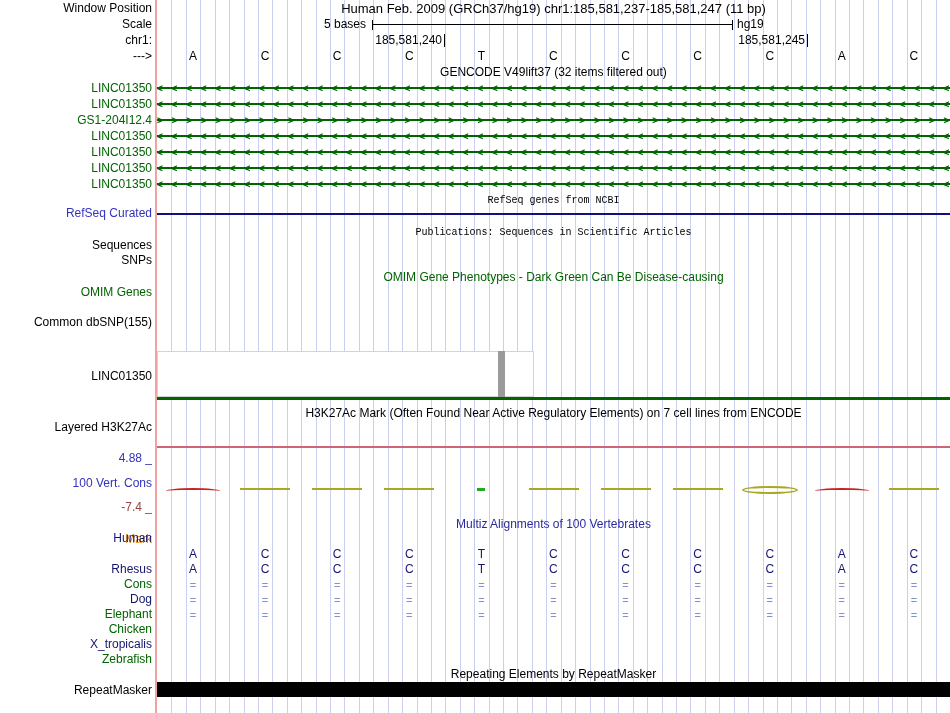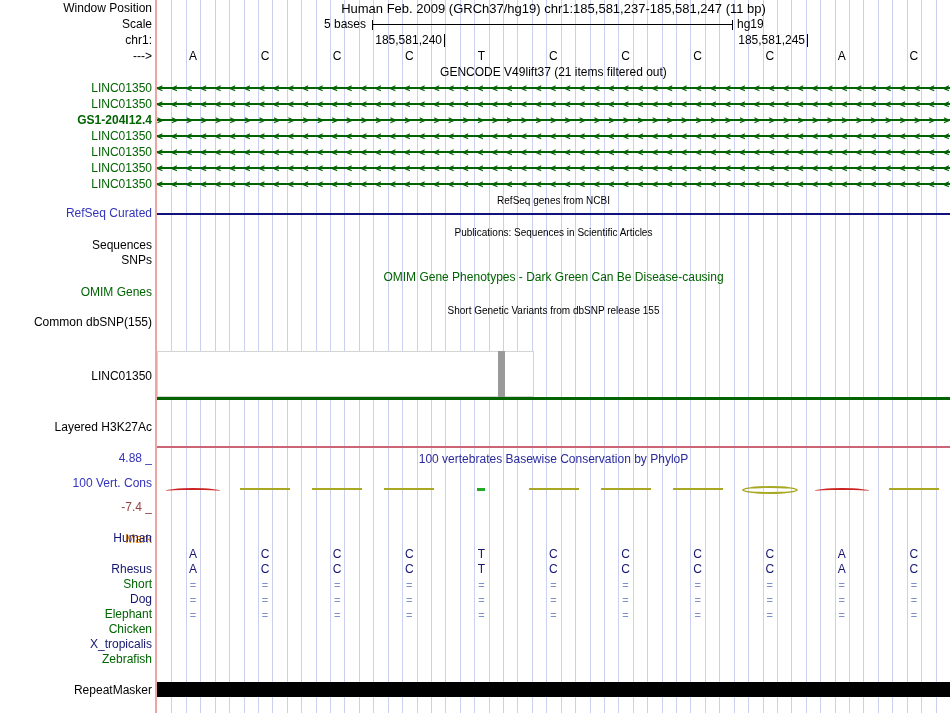--- a/index.html
+++ b/index.html
@@ -4,21 +4,21 @@
 <style>
   html,body{margin:0;padding:0;background:#fff;}
   #screen{position:relative;width:950px;height:713px;background:#fff;
           font-family:"Liberation Sans",sans-serif;overflow:hidden;color:#000;}
   .grid-line{position:absolute;top:0;bottom:0;width:1px;background:#ccd0f0;}
   #left-guide{position:absolute;left:155px;top:0;width:2px;height:713px;background:#f0a3a3;}
   .lbl{position:absolute;left:0;width:152px;text-align:right;font-size:12px;line-height:13px;
        white-space:nowrap;}
   .title{position:absolute;left:157px;width:793px;text-align:center;font-size:12px;
          line-height:13px;white-space:nowrap;}
-  .title.small{font-size:10px;}
+  .title.small{font-size:10px;font-family:Liberation Mono, monospace;}
   .green{color:#006400}
   .navy{color:#151570}
   .blue{color:#3333bb}
   .tblue{color:#2a2a9e}
   .dred{color:#964444}
   .orange{color:#e08000}
   .hdr{position:absolute;left:157px;top:2px;width:793px;text-align:center;font-size:13px;
        line-height:14px;white-space:nowrap;}
   .hdr span{display:inline-block;}
   .hdr .gap{margin-left:0;}
@@ -136,21 +136,21 @@
       <div class="cell" style="left: 373.273px; top: 50px;">C</div>
       <div class="cell" style="left: 445.364px; top: 50px;">T</div>
       <div class="cell" style="left: 517.455px; top: 50px;">C</div>
       <div class="cell" style="left: 589.545px; top: 50px;">C</div>
       <div class="cell" style="left: 661.636px; top: 50px;">C</div>
       <div class="cell" style="left: 733.727px; top: 50px;">C</div>
       <div class="cell" style="left: 805.818px; top: 50px;">A</div>
       <div class="cell" style="left: 877.909px; top: 50px;">C</div>
     </div>
 
-  <div class="title" style="top:66px">GENCODE V49lift37 (21 items filtered out)</div>
+  <div class="title" style="top:66px">GENCODE V49lift37 (32 items filtered out)</div>
   <div id="gencode">
       <div class="lbl green" style="top: 82px;">LINC01350</div>
       <div class="generow" style="top: 81px;">
         <div class="geneline"></div>
         <div class="arrows">
           <span>&lt;</span>
           <span>&lt;</span>
           <span>&lt;</span>
           <span>&lt;</span>
           <span>&lt;</span>
@@ -260,21 +260,21 @@
           <span>&lt;</span>
           <span>&lt;</span>
           <span>&lt;</span>
           <span>&lt;</span>
           <span>&lt;</span>
           <span>&lt;</span>
           <span>&lt;</span>
           <span>&lt;</span>
         </div>
       </div>
-      <div class="lbl green" style="top: 114px; font-weight: bold;">GS1-204I12.4</div>
+      <div class="lbl green" style="top: 114px;">GS1-204I12.4</div>
       <div class="generow" style="top: 113px;">
         <div class="geneline"></div>
         <div class="arrows">
           <span>&gt;</span>
           <span>&gt;</span>
           <span>&gt;</span>
           <span>&gt;</span>
           <span>&gt;</span>
           <span>&gt;</span>
           <span>&gt;</span>
@@ -578,49 +578,49 @@
   <div class="lbl blue" style="top:207px">RefSeq Curated</div>
   <div id="refseq-line"></div>
 
   <div class="title small" style="top:226px">Publications: Sequences in Scientific Articles</div>
   <div class="lbl" style="top:239px">Sequences</div>
   <div class="lbl" style="top:254px">SNPs</div>
 
   <div class="title green" style="top:271px">OMIM Gene Phenotypes - Dark Green Can Be Disease-causing</div>
   <div class="lbl green" style="top:286px">OMIM Genes</div>
 
-  <div class="title small" style="top:304px">Short Genetic Variants from dbSNP release 155</div>
   <div class="lbl" style="top:316px">Common dbSNP(155)</div>
 
   <div id="gtex-box"></div>
   <div id="gtex-bar"></div>
   <div class="lbl" style="top:370px">LINC01350</div>
   <div id="gtex-line"></div>
 
+  <div class="title" style="top:407px">H3K27Ac Mark (Often Found Near Active Regulatory Elements) on 7 cell lines from ENCODE</div>
   <div class="lbl" style="top:421px">Layered H3K27Ac</div>
   <div id="rose-line"></div>
 
-  <div class="title tblue" style="top:453px">100 vertebrates Basewise Conservation by PhyloP</div>
   <div class="lbl blue" style="top:452px">4.88 _</div>
   <div class="lbl blue" style="top:477px">100 Vert. Cons</div>
   <div class="lbl dred" style="top:501px">-7.4 _</div>
   <div id="phylop-marks">
       <div class="pmark red-arc" style="left: 166.045px; top: 488px;"></div>
       <div class="pmark olive-line" style="left: 240.136px; top: 488px;"></div>
       <div class="pmark olive-line" style="left: 312.227px; top: 488px;"></div>
       <div class="pmark olive-line" style="left: 384.318px; top: 488px;"></div>
       <div class="pmark green-dot" style="left: 477.409px; top: 488px;"></div>
       <div class="pmark olive-line" style="left: 528.5px; top: 488px;"></div>
       <div class="pmark olive-line" style="left: 600.591px; top: 488px;"></div>
       <div class="pmark olive-line" style="left: 672.682px; top: 488px;"></div>
       <div class="pmark olive-ellipse" style="left: 741.773px; top: 486px;"></div>
       <div class="pmark red-arc" style="left: 814.864px; top: 488px;"></div>
       <div class="pmark olive-line" style="left: 888.955px; top: 488px;"></div>
     </div>
 
+  <div class="title tblue" style="top:518px">Multiz Alignments of 100 Vertebrates</div>
   <div id="multiz">
       <div class="lbl orange" style="top: 533px;">Mark</div>
       <div class="lbl navy" style="top: 516px; margin-top: 16px;">Human</div>
       <div class="cell navy" style="left: 157px; top: 548px;">A</div>
       <div class="cell navy" style="left: 229.091px; top: 548px;">C</div>
       <div class="cell navy" style="left: 301.182px; top: 548px;">C</div>
       <div class="cell navy" style="left: 373.273px; top: 548px;">C</div>
       <div class="cell navy" style="left: 445.364px; top: 548px;">T</div>
       <div class="cell navy" style="left: 517.455px; top: 548px;">C</div>
       <div class="cell navy" style="left: 589.545px; top: 548px;">C</div>
@@ -633,21 +633,21 @@
       <div class="cell navy" style="left: 229.091px; top: 563px;">C</div>
       <div class="cell navy" style="left: 301.182px; top: 563px;">C</div>
       <div class="cell navy" style="left: 373.273px; top: 563px;">C</div>
       <div class="cell navy" style="left: 445.364px; top: 563px;">T</div>
       <div class="cell navy" style="left: 517.455px; top: 563px;">C</div>
       <div class="cell navy" style="left: 589.545px; top: 563px;">C</div>
       <div class="cell navy" style="left: 661.636px; top: 563px;">C</div>
       <div class="cell navy" style="left: 733.727px; top: 563px;">C</div>
       <div class="cell navy" style="left: 805.818px; top: 563px;">A</div>
       <div class="cell navy" style="left: 877.909px; top: 563px;">C</div>
-      <div class="lbl green" style="top: 578px;">Short</div>
+      <div class="lbl green" style="top: 578px;">Cons</div>
       <div class="eqcell" style="left: 157px; top: 579px;">=</div>
       <div class="eqcell" style="left: 229.091px; top: 579px;">=</div>
       <div class="eqcell" style="left: 301.182px; top: 579px;">=</div>
       <div class="eqcell" style="left: 373.273px; top: 579px;">=</div>
       <div class="eqcell" style="left: 445.364px; top: 579px;">=</div>
       <div class="eqcell" style="left: 517.455px; top: 579px;">=</div>
       <div class="eqcell" style="left: 589.545px; top: 579px;">=</div>
       <div class="eqcell" style="left: 661.636px; top: 579px;">=</div>
       <div class="eqcell" style="left: 733.727px; top: 579px;">=</div>
       <div class="eqcell" style="left: 805.818px; top: 579px;">=</div>
@@ -674,15 +674,16 @@
       <div class="eqcell" style="left: 589.545px; top: 609px;">=</div>
       <div class="eqcell" style="left: 661.636px; top: 609px;">=</div>
       <div class="eqcell" style="left: 733.727px; top: 609px;">=</div>
       <div class="eqcell" style="left: 805.818px; top: 609px;">=</div>
       <div class="eqcell" style="left: 877.909px; top: 609px;">=</div>
       <div class="lbl green" style="top: 623px;">Chicken</div>
       <div class="lbl navy" style="top: 638px;">X_tropicalis</div>
       <div class="lbl green" style="top: 653px;">Zebrafish</div>
     </div>
 
+  <div class="title" style="top:668px">Repeating Elements by RepeatMasker</div>
   <div class="lbl" style="top:684px">RepeatMasker</div>
   <div id="repeat-bar"></div>
 </div>
 
 </body></html>

